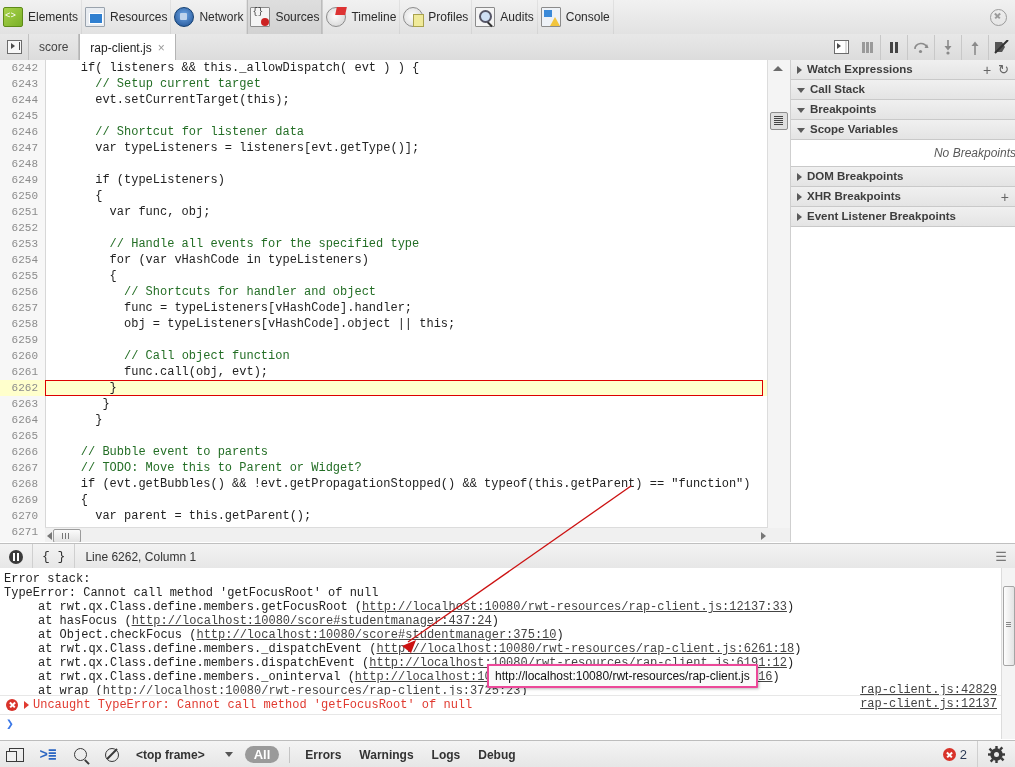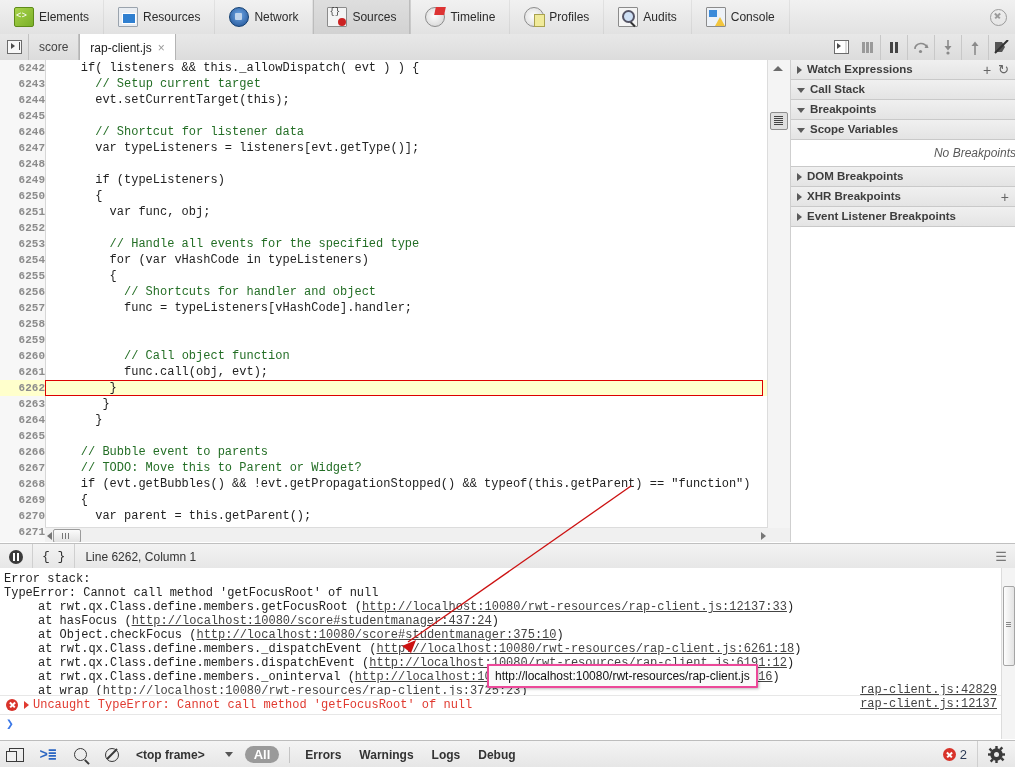--- a/index.html
+++ b/index.html
@@ -14,21 +14,21 @@
 
   
   .toolbar{
     position:absolute;left:0;top:0;width:1015px;height:34px;
     background:linear-gradient(to bottom,#f1f1f1 0%,#e2e2e2 100%);
     border-bottom:1px solid #a3a3a3;
     display:flex;align-items:stretch;
   }
   .tab{
     display:flex;align-items:center;gap:5px;
-    padding:0 14px;height:34px;cursor:default;
+    padding:0 3px;height:34px;cursor:default;
     border-right:1px solid rgba(0,0,0,0.06);
     font-size:12px;color:#2b2b2b;
   }
   .tab.sel{
     background:linear-gradient(to bottom,#dedede 0%,#d2d2d2 100%);
     box-shadow:inset 1px 0 0 #bcbcbc, inset -1px 0 0 #bcbcbc;
   }
   .tab .ic{width:18px;height:18px;position:relative;display:inline-block;flex:0 0 18px;}
   .tab-label{white-space:nowrap;}
   .tb-spacer{flex:1 1 auto;}
@@ -121,22 +121,22 @@
     position:absolute;left:0;top:0;width:45px;bottom:0;
     background:#f7f7f7;border-right:1px solid #d7d7d7;
   }
   .codelines{
     position:absolute;left:0;top:0;right:0;bottom:0;
     font-family:"Liberation Mono","DejaVu Sans Mono",monospace;
     font-size:12px;line-height:16px;
   }
   .ln{position:relative;height:16px;white-space:pre;}
   .ln .num{
-    position:absolute;left:7px;top:0;width:38px;text-align:right;
-    color:#8c8c8c;font-size:11px;line-height:16px;font-weight:bold;
+    position:absolute;left:0;top:0;width:38px;text-align:right;
+    color:#8c8c8c;font-size:11px;line-height:16px;
   }
   .ln .src{
     position:absolute;left:52px;top:0;color:#222;line-height:16px;
   }
   .ln.hl{background:#ffffcc;}
   .ln.hl .highlight-box{
     position:absolute;left:45px;right:6px;top:0;height:16px;
     border:1px solid #d00;box-sizing:border-box;
   }
   .cmt{color:#236e25;}
@@ -442,21 +442,21 @@
         <div class="ln"><span class="num">6248</span><span class="src"></span></div>
         <div class="ln"><span class="num">6249</span><span class="src">      if (typeListeners)</span></div>
         <div class="ln"><span class="num">6250</span><span class="src">      {</span></div>
         <div class="ln"><span class="num">6251</span><span class="src">        var func, obj;</span></div>
         <div class="ln"><span class="num">6252</span><span class="src"></span></div>
         <div class="ln"><span class="num">6253</span><span class="src">        <span class="cmt">// Handle all events for the specified type</span></span></div>
         <div class="ln"><span class="num">6254</span><span class="src">        for (var vHashCode in typeListeners)</span></div>
         <div class="ln"><span class="num">6255</span><span class="src">        {</span></div>
         <div class="ln"><span class="num">6256</span><span class="src">          <span class="cmt">// Shortcuts for handler and object</span></span></div>
         <div class="ln"><span class="num">6257</span><span class="src">          func = typeListeners[vHashCode].handler;</span></div>
-        <div class="ln"><span class="num">6258</span></div>
+        <div class="ln"><span class="num">6258</span><span class="src">          obj = typeListeners[vHashCode].object || this;</span></div>
         <div class="ln"><span class="num">6259</span><span class="src"></span></div>
         <div class="ln"><span class="num">6260</span><span class="src">          <span class="cmt">// Call object function</span></span></div>
         <div class="ln"><span class="num">6261</span><span class="src">          func.call(obj, evt);</span></div>
         <div class="ln hl"><span class="num">6262</span><span class="src">        }</span><span class="highlight-box"></span></div>
         <div class="ln"><span class="num">6263</span><span class="src">       }</span></div>
         <div class="ln"><span class="num">6264</span><span class="src">      }</span></div>
         <div class="ln"><span class="num">6265</span><span class="src"></span></div>
         <div class="ln"><span class="num">6266</span><span class="src">    <span class="cmt">// Bubble event to parents</span></span></div>
         <div class="ln"><span class="num">6267</span><span class="src">    <span class="cmt">// TODO: Move this to Parent or Widget?</span></span></div>
         <div class="ln"><span class="num">6268</span><span class="src">    if (evt.getBubbles() &amp;&amp; !evt.getPropagationStopped() &amp;&amp; typeof(this.getParent) == "function")</span></div>

